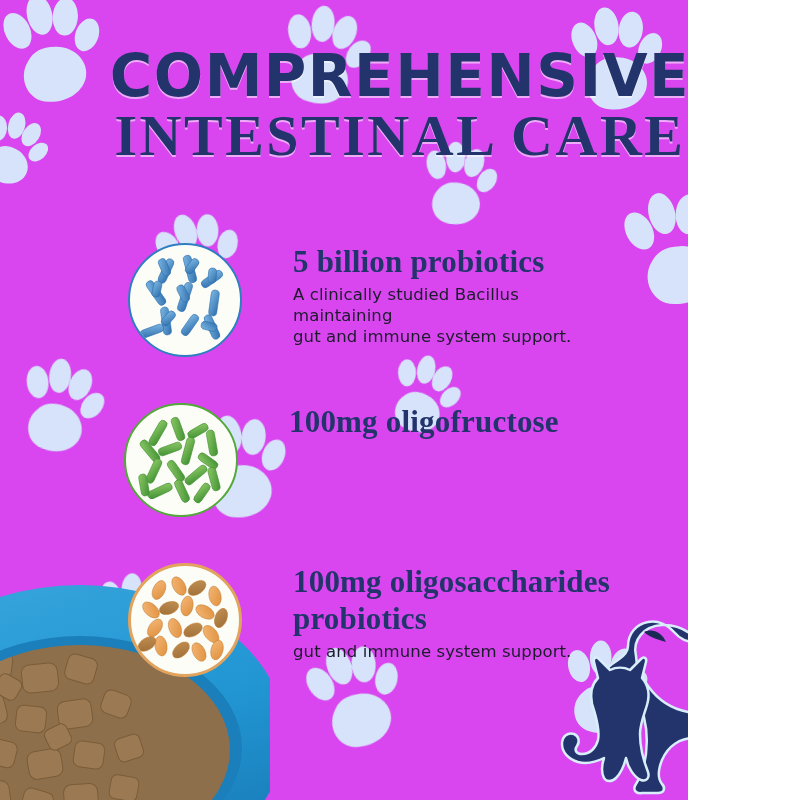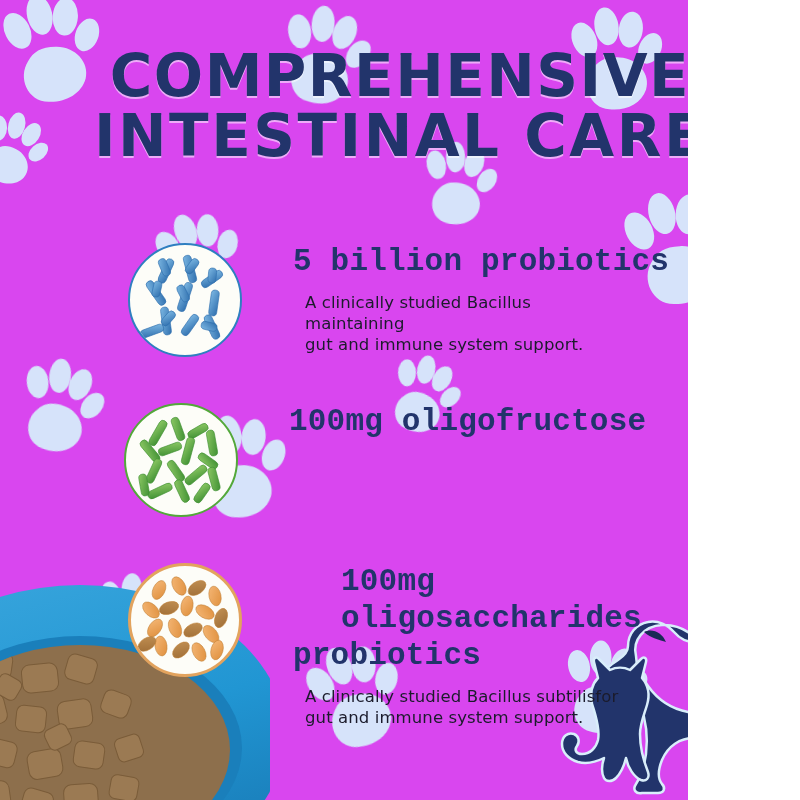--- a/index.html
+++ b/index.html
@@ -40,21 +40,21 @@
     display: block;
     font-family: "DejaVu Sans", sans-serif;
     font-weight: bold;
     font-size: 58px;
     line-height: 60px;
     letter-spacing: 1.5px;
     color: #22346b;
     text-shadow: 0 2px 0 rgba(255,255,255,0.55);
     white-space: nowrap;
   }
-  .title-line.line2 { letter-spacing: 2.5px; }
+  .title-line.line2 { letter-spacing: 2.5px; font-family: Liberation Serif, serif; }
 
   
   .feature {
     position: absolute;
     z-index: 6;
   }
   .feature-icon {
     position: absolute;
     left: 0;
     top: 0;
@@ -70,34 +70,34 @@
   .feature-icon.orange { border: 3px solid #e2a35e; }
   .feature-icon svg { display: block; }
 
   .feature-text {
     position: absolute;
     left: 165px;
     top: 0;
     width: 430px;
   }
   .feature-heading {
-    font-family: Liberation Mono, monospace;
+    font-family: Liberation Serif, serif;
     font-weight: bold;
     font-size: 31px;
     line-height: 37px;
     color: #22346b;
     margin: 0 0 4px 0;
     letter-spacing: 0.2px;
   }
   .feature-body {
     font-family: "DejaVu Sans", sans-serif;
     font-size: 16.5px;
     line-height: 21px;
     color: #1b1b2b;
-    margin: 12px;
+    margin: 0;
     letter-spacing: 0.1px;
   }
   .feature-body span { display: block; }
 
   
   #bowl {
     position: absolute;
     left: -70px;
     top: 560px;
     width: 340px;
@@ -288,24 +288,23 @@
           <ellipse fill="url(#og1)" cx="0" cy="0" rx="6" ry="10" transform="translate(30,80) rotate(-8)"></ellipse>
           <ellipse fill="url(#og2)" cx="0" cy="0" rx="6" ry="10" transform="translate(50,84) rotate(48)"></ellipse>
           <ellipse fill="url(#og1)" cx="0" cy="0" rx="6" ry="10" transform="translate(68,86) rotate(-28)"></ellipse>
           <ellipse fill="url(#og1)" cx="0" cy="0" rx="6" ry="10" transform="translate(86,84) rotate(15)"></ellipse>
           <ellipse fill="url(#og2)" cx="0" cy="0" rx="6" ry="10" transform="translate(16,78) rotate(58)"></ellipse>
         </g>
       </svg>
     </div>
 
     <div class="feature-text">
-      <div class="feature-heading" style="margin-bottom:0;margin-left:48px;">100mg oligosaccharides</div>
+      <div class="feature-heading" style="margin-bottom:0;">100mg oligosaccharides</div>
       <div class="feature-heading">probiotics</div>
       <div class="feature-body">
-        <span>A clinically studied Bacillus subtilisfor</span>
         <span>gut and immune system support.</span>
       </div>
     </div>
   </div>
 
   <svg id="bowl" viewBox="0 0 340 300" xmlns="http://www.w3.org/2000/svg">
     <defs>
       <clipPath id="bowlclip">
         <ellipse cx="150" cy="190" rx="150" ry="105"></ellipse>
       </clipPath>

